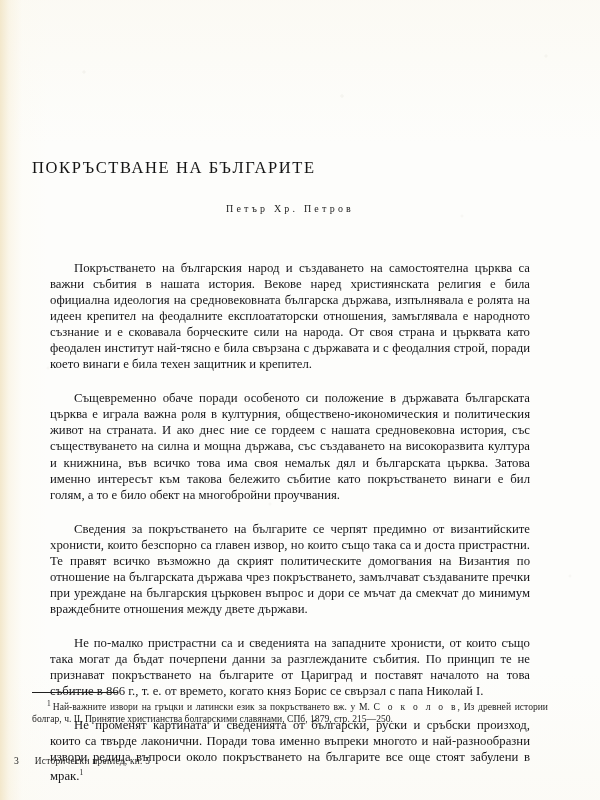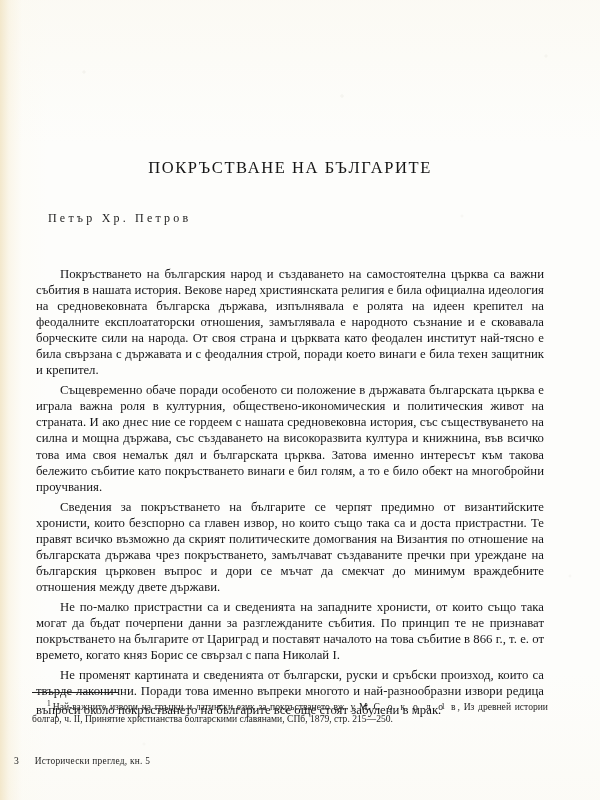--- a/index.html
+++ b/index.html
@@ -58,43 +58,43 @@
     position: absolute;
     left: 32px;
     top: 0;
     width: 516px;
   }
 
   
   .article-title {
     margin: 0;
     padding-top: 158px;
-    text-align: center;
     font-size: 16.5px;
     font-weight: 400;
     letter-spacing: 1.6px;
     color: #141414;
     font-family: "Liberation Serif", "DejaVu Serif", serif;
   }
   .article-author {
-    margin: 16px;
+    margin: 8px;
     padding-top: 17px;
-    font-size: 12px;
+    text-align: center;
+    font-size: 10px;
     font-weight: 400;
     letter-spacing: 3.2px;
     color: #1d1d1d;
   }
 
   
   .article-body {
     margin: 0;
     padding-top: 20px;
   }
   .body-paragraph {
-    margin: 4px;
+    margin: 18px;
     text-align: justify;
     text-justify: inter-word;
     font-size: 12.75px;
     line-height: 16.05px;
     text-indent: 24px;
     color: #17171a;
     hyphens: none;
   }
 
   

